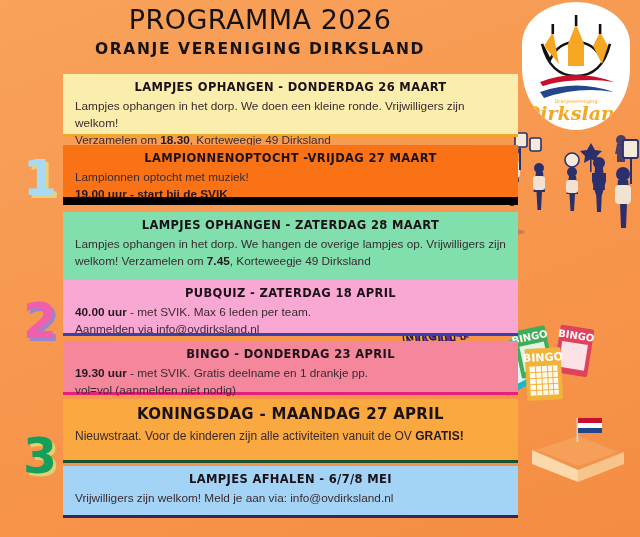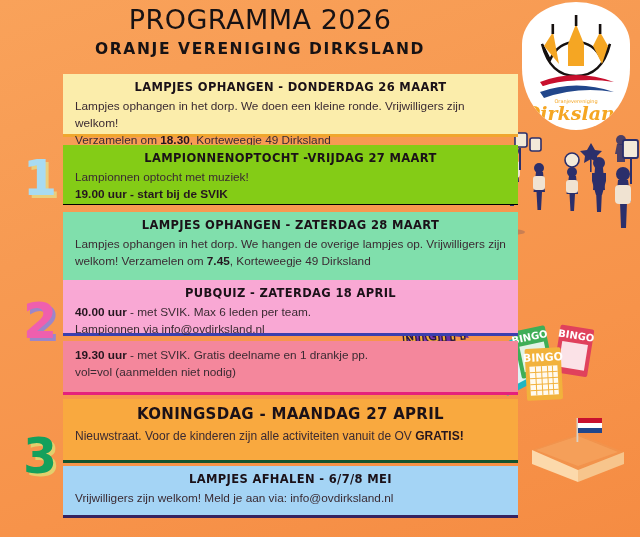--- a/index.html
+++ b/index.html
@@ -50,21 +50,21 @@
   .panel .ptitle{
     text-align:center; font-family:"DejaVu Sans", sans-serif;
     font-weight:800; font-size:11.5px; letter-spacing:.35px; color:#1b1118;
     margin-bottom:4px;
   }
   .panel .pbody{ font-size:11.8px; line-height:1.42; color:#3a2a32; }
   .panel .pbody b{ font-weight:700; color:#25161f; }
 
   
   #row1 .panel{ background:#fbedab; border-bottom:3px solid #f0a62e; }
-  #row2 .panel{ background:#84cc16; border-bottom:1px solid #000000; }
+  #row2 .panel{ background:#f97316; border-bottom:8px solid #000000; }
   #row3 .panel{ background:#80dfac; border-bottom:3px solid #18a05a; }
   #row4 .panel{ background:#f9a8d4; border-bottom:3px solid #3b3fae; }
   #row5 .panel{ background:#f4879c; border-bottom:3px solid #e5217c; }
   #row6 .panel{ background:#f9a93f; border-bottom:3px solid #14532d; }
   #row7 .panel{ background:#a4d4f5; border-bottom:3px solid #36235f; }
 
   #row6 .ptitle{ font-size:15px; letter-spacing:.3px; margin-bottom:5px; }
   #row6 .pbody{ font-size:12px; }
 
   
@@ -220,28 +220,29 @@
     </div>
   </div>
 </div>
 
 <div class="row" id="row4">
 
   <div class="panel">
     <div class="ptitle">PUBQUIZ - ZATERDAG 18 APRIL</div>
     <div class="pbody">
       <div><b>40.00 uur</b><span> - met SVIK. Max 6 leden per team.</span></div>
-      <div><span>Lampionnen via info@ovdirksland.nl</span></div>
+      <div><span>Aanmelden via info@ovdirksland.nl</span></div>
     </div>
   </div>
 </div>
 
 <div class="row" id="row5">
 
   <div class="panel">
+    <div class="ptitle">BINGO - DONDERDAG 23 APRIL</div>
     <div class="pbody">
       <div><b>19.30 uur</b><span> - met SVIK. Gratis deelname en 1 drankje pp.</span></div>
       <div><span>vol=vol (aanmelden niet nodig)</span></div>
     </div>
   </div>
 </div>
 
 <div class="row" id="row6">
 
   <div class="panel">

